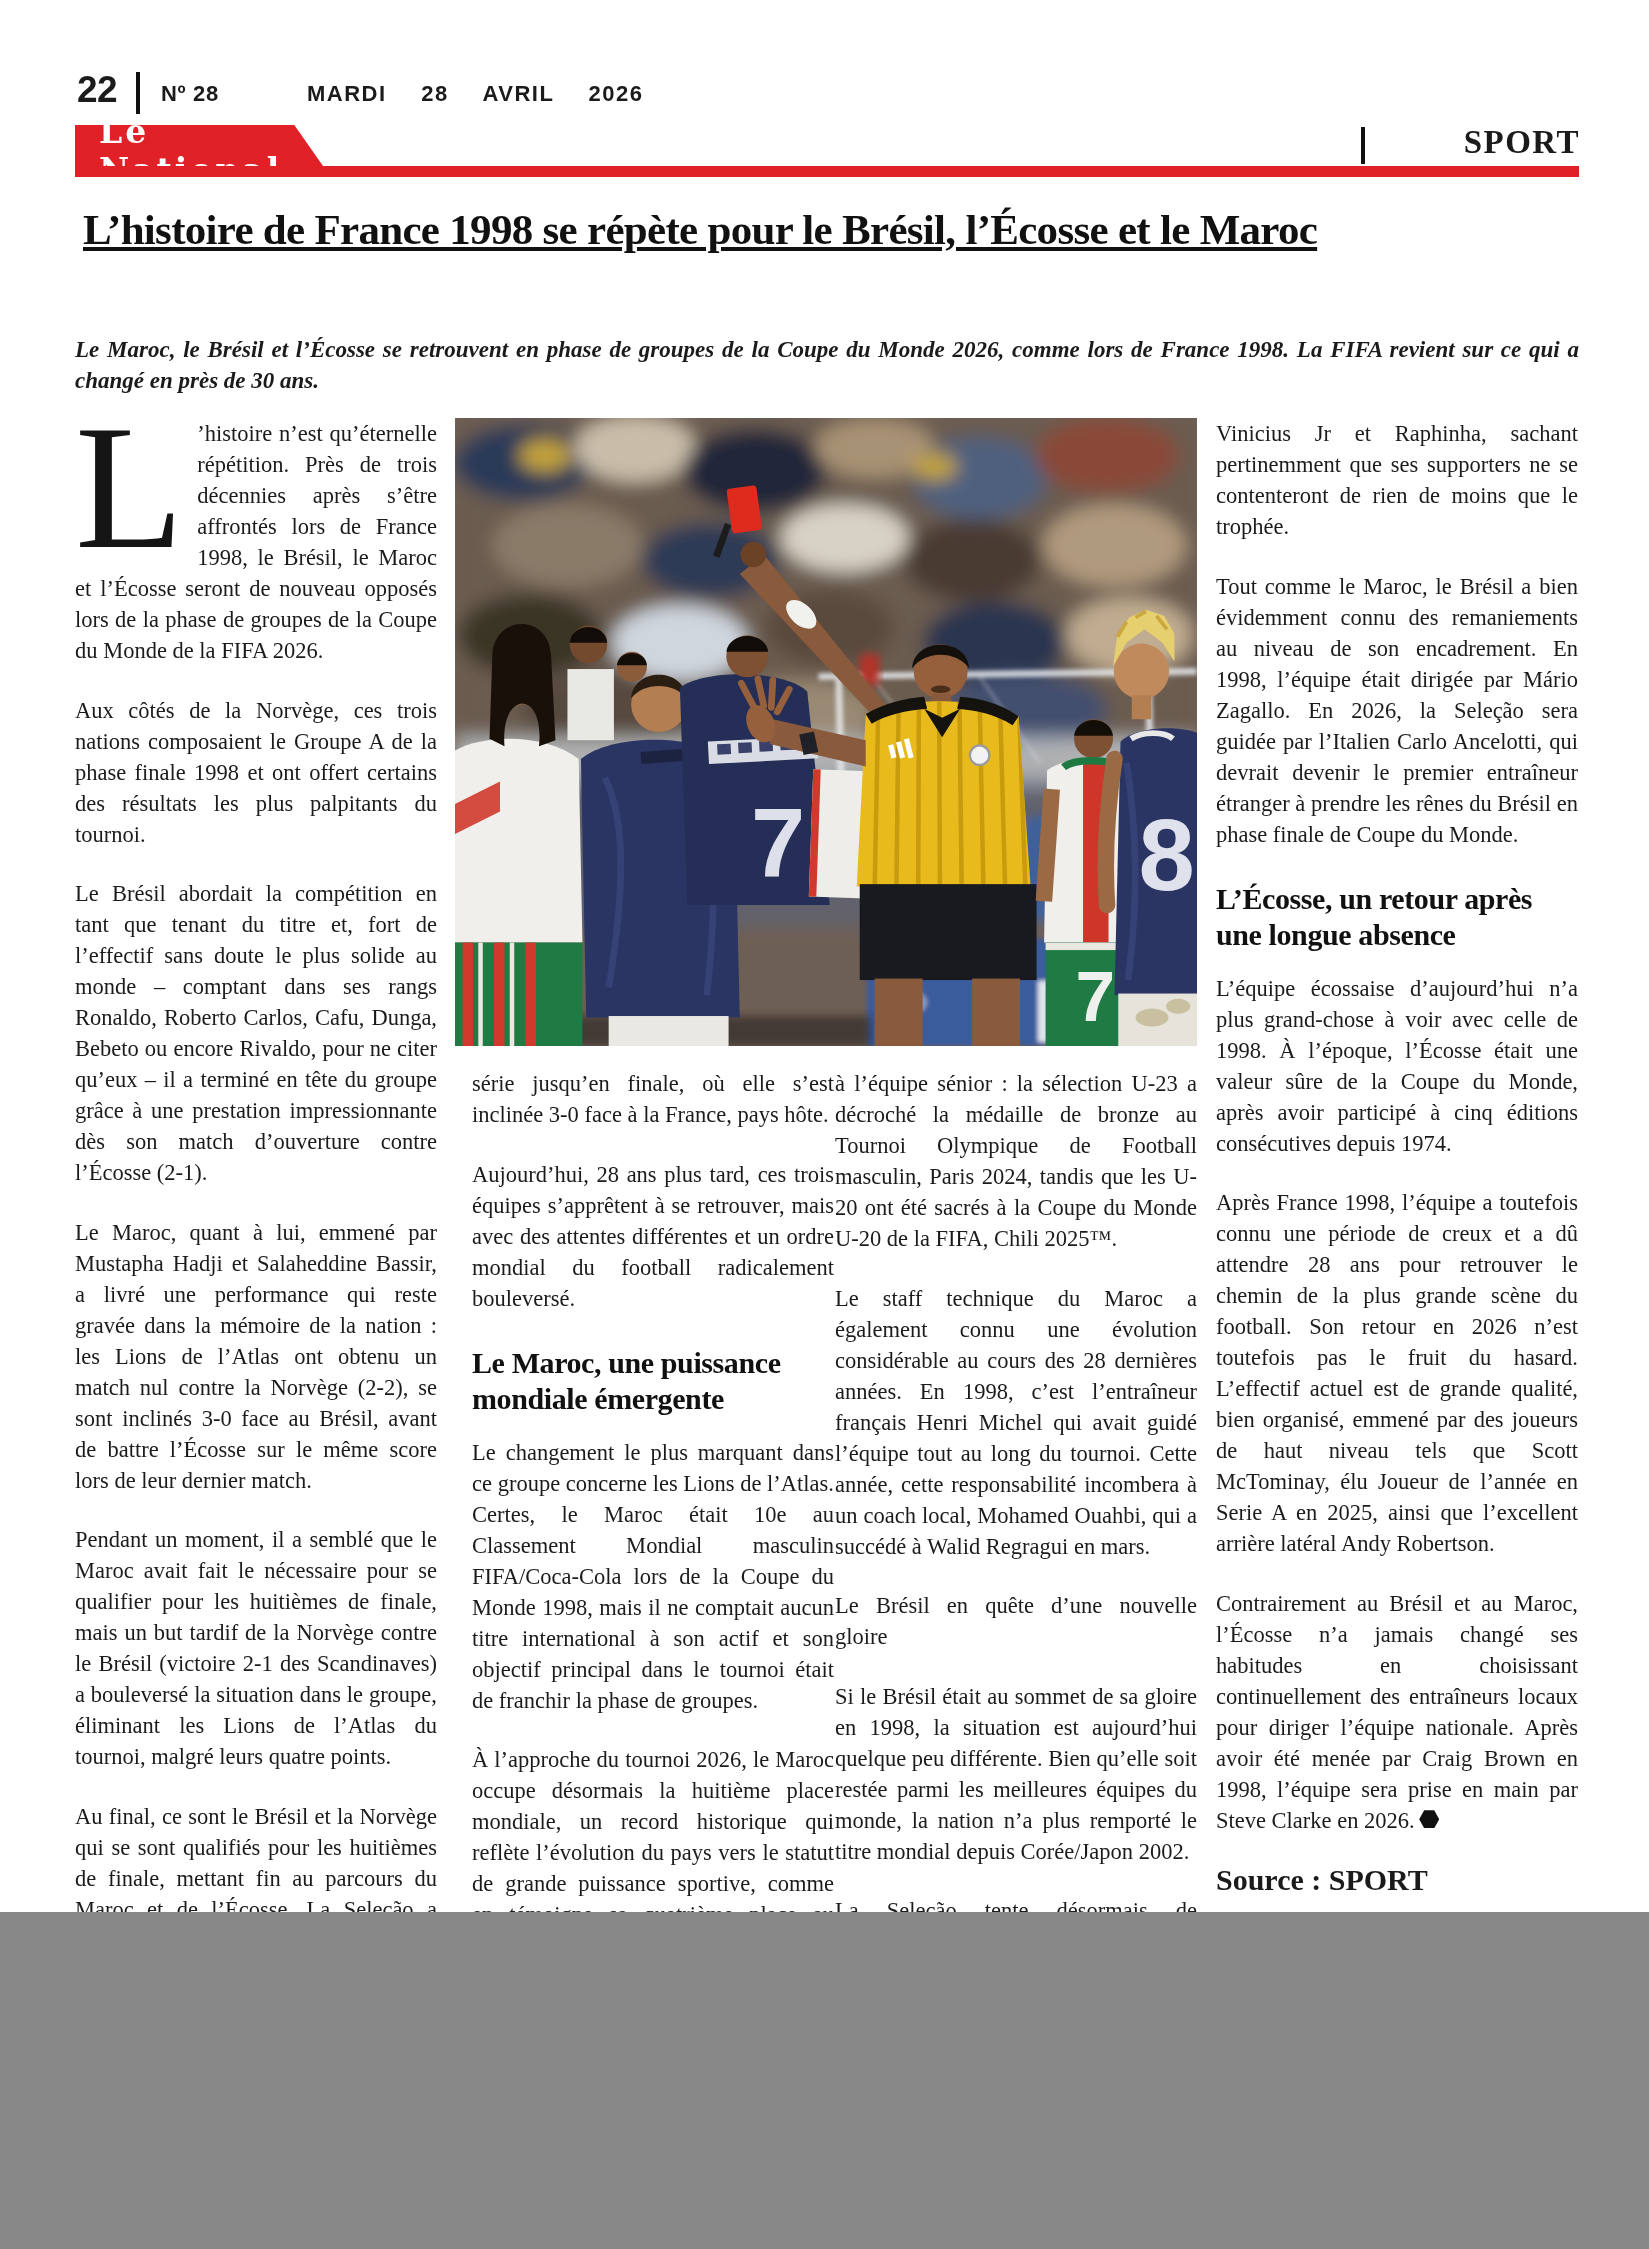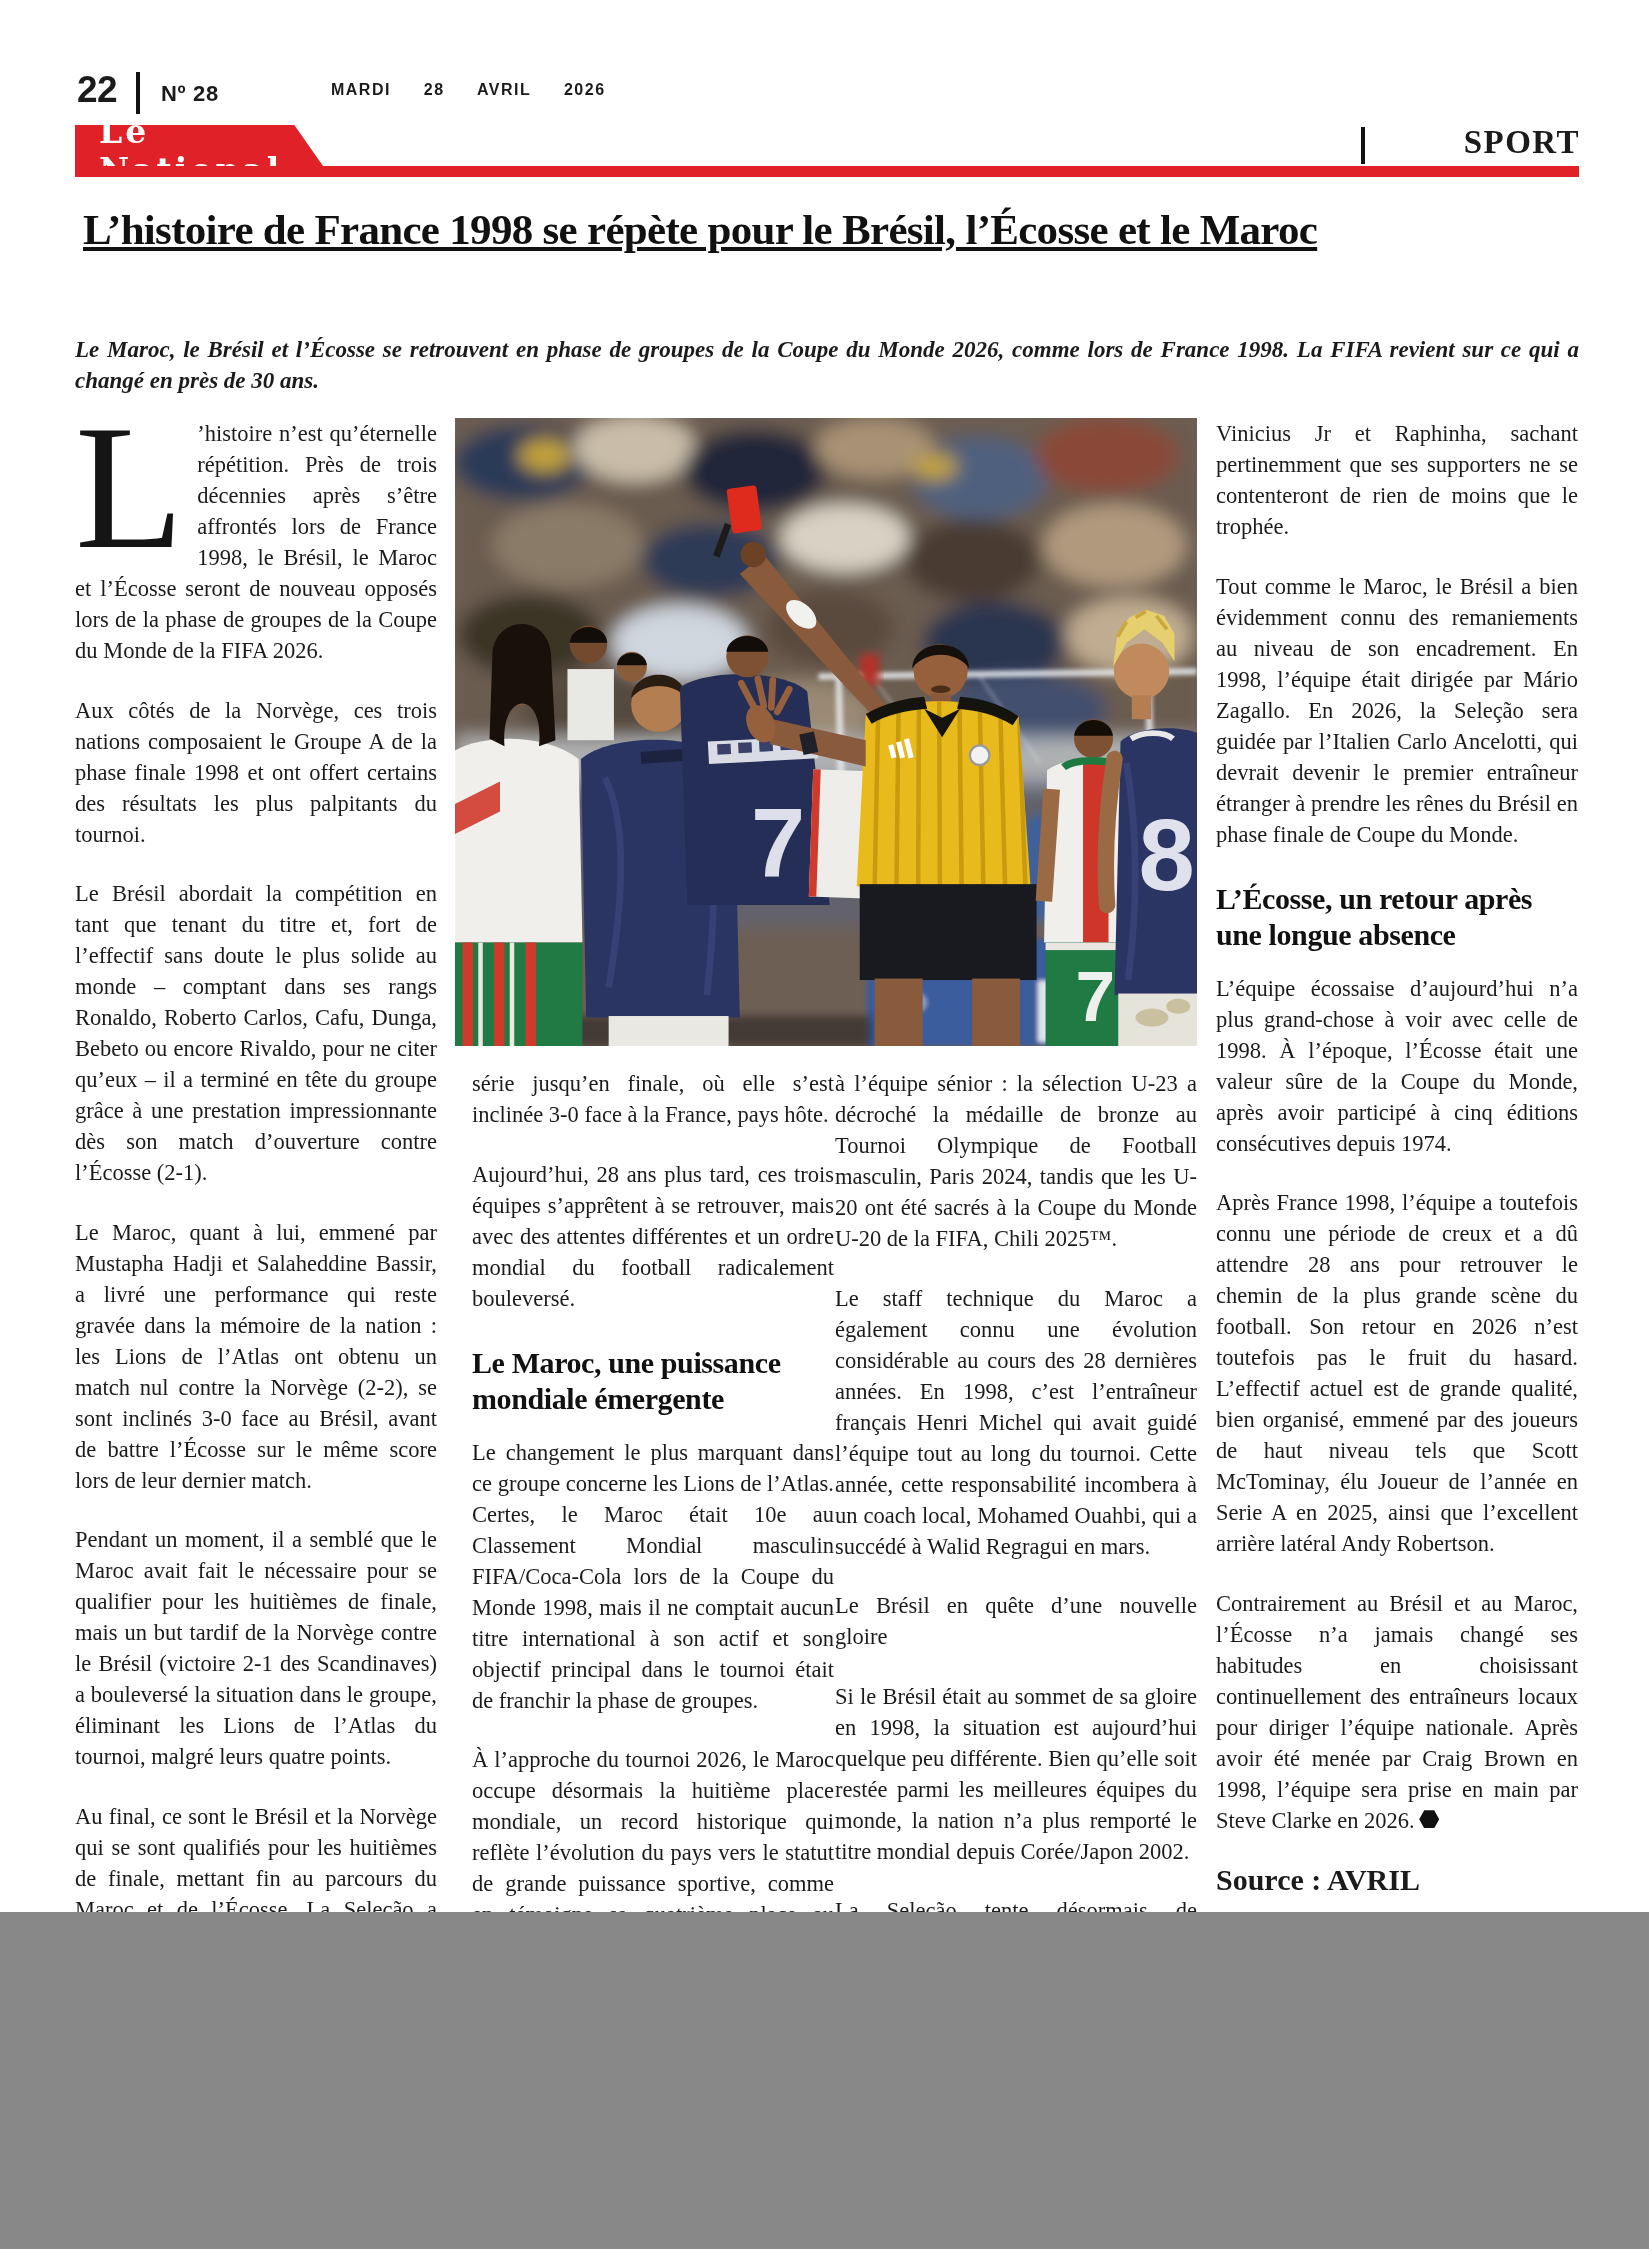--- a/index.html
+++ b/index.html
@@ -5,21 +5,21 @@
   html,body{margin:0;padding:0;background:#888;}
   .page{position:relative;width:1650px;height:1912px;background:#ffffff;overflow:hidden;
         font-family:"Liberation Serif", serif;color:#1b1b1b;}
 
   
   .folio{position:absolute;left:77px;top:70px;display:flex;align-items:flex-start;
          font-family:"Liberation Sans", sans-serif;font-weight:700;}
   .pagenum{font-size:37px;line-height:39px;letter-spacing:-0.7px;}
   .folio-bar{width:3.7px;height:42px;background:#111;margin:1.5px 21px 0 19.5px;}
   .issue{font-size:22px;margin-top:10.5px;letter-spacing:0.7px;}
-  .date{font-size:16px;margin-top:10.5px;margin-left:112px;letter-spacing:1.5px;word-spacing:27px;}
+  .date{font-size:22px;margin-top:10.5px;margin-left:88px;letter-spacing:1.5px;word-spacing:27px;}
 
   .brand-banner{position:absolute;left:75px;top:125px;width:255px;height:51px;
         background:#e02127;clip-path:polygon(0 0,86% 0,100% 100%,0 100%);
         display:flex;align-items:center;}
   .brand-banner span{color:#fff;font-family:"DejaVu Serif", serif;font-weight:700;
         font-size:33px;margin-left:24px;letter-spacing:3px;}
   .red-rule{position:absolute;left:75px;top:166px;width:1504px;height:10.5px;background:#e02127;}
   .section-sep{position:absolute;left:1361px;top:127px;width:3.7px;height:37px;background:#111;}
   .section-label{position:absolute;right:70px;top:124px;font-family:"Liberation Serif", serif;
         font-weight:700;font-size:33px;letter-spacing:1.5px;}
@@ -275,17 +275,17 @@
     <p>La Seleção tente désormais de reconquérir son trône perdu et compte pour cela sur une génération emmenée par des stars de premier plan telles que</p>
   </section>
 
   <section class="col col4">
     <p>Vinicius Jr et Raphinha, sachant pertinemment que ses supporters ne se contenteront de rien de moins que le trophée.</p>
     <p>Tout comme le Maroc, le Brésil a bien évidemment connu des remaniements au niveau de son encadrement. En 1998, l’équipe était dirigée par Mário Zagallo. En 2026, la Seleção sera guidée par l’Italien Carlo Ancelotti, qui devrait devenir le premier entraîneur étranger à prendre les rênes du Brésil en phase finale de Coupe du Monde.</p>
     <h2 class="crosshead">L’Écosse, un retour après une longue absence</h2>
     <p>L’équipe écossaise d’aujourd’hui n’a plus grand-chose à voir avec celle de 1998. À l’époque, l’Écosse était une valeur sûre de la Coupe du Monde, après avoir participé à cinq éditions consécutives depuis 1974.</p>
     <p>Après France 1998, l’équipe a toutefois connu une période de creux et a dû attendre 28 ans pour retrouver le chemin de la plus grande scène du football. Son retour en 2026 n’est toutefois pas le fruit du hasard. L’effectif actuel est de grande qualité, bien organisé, emmené par des joueurs de haut niveau tels que Scott McTominay, élu Joueur de l’année en Serie A en 2025, ainsi que l’excellent arrière latéral Andy Robertson.</p>
     <p><span>Contrairement au Brésil et au Maroc, l’Écosse n’a jamais changé ses habitudes en choisissant continuellement des entraîneurs locaux pour diriger l’équipe nationale. Après avoir été menée par Craig Brown en 1998, l’équipe sera prise en main par Steve Clarke en 2026.</span><span class="endmark"></span></p>
-    <p class="source-line">Source : AVRIL</p>
+    <p class="source-line">Source : SPORT</p>
   </section>
 
 </div>
 
 
 </body></html>

